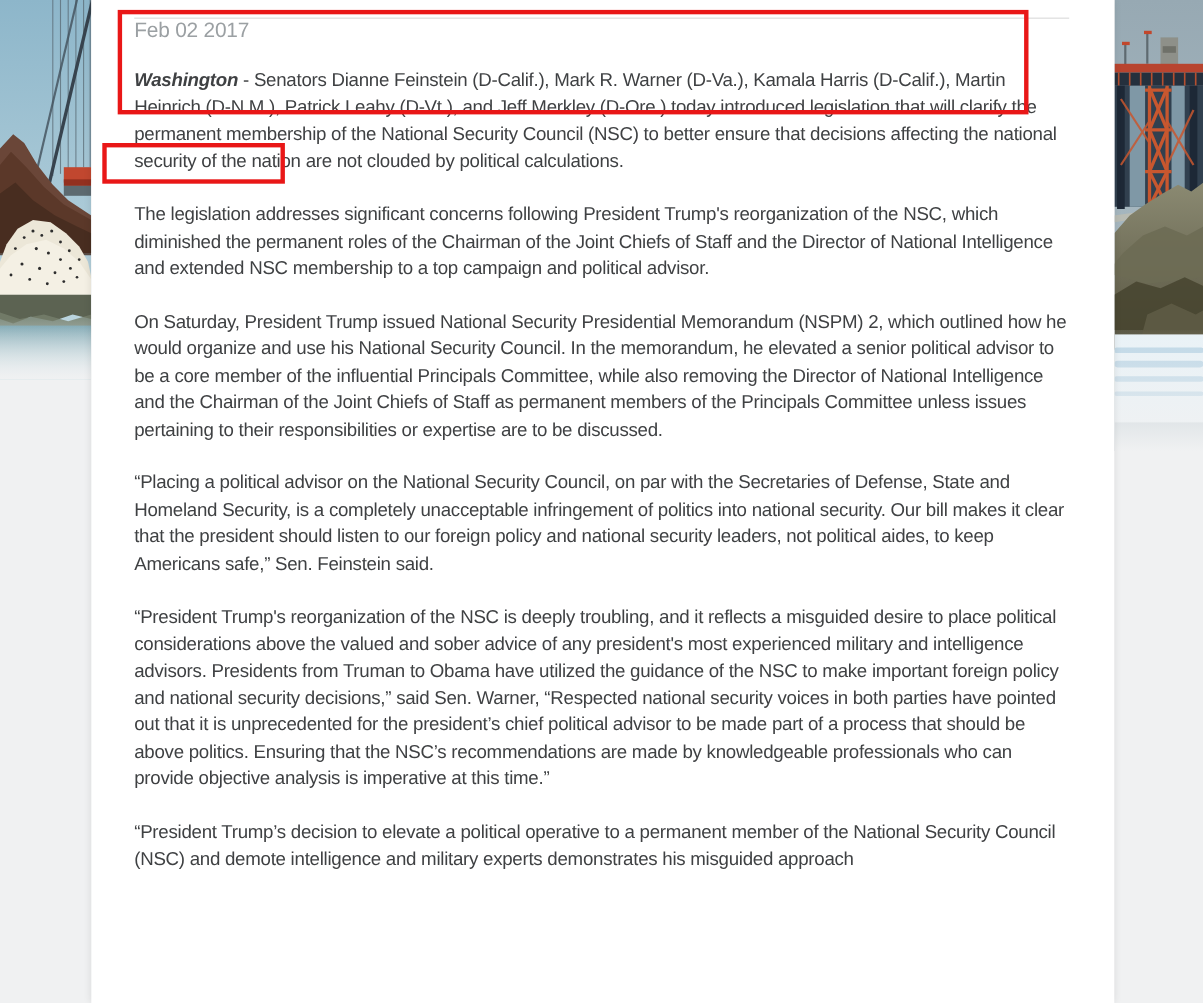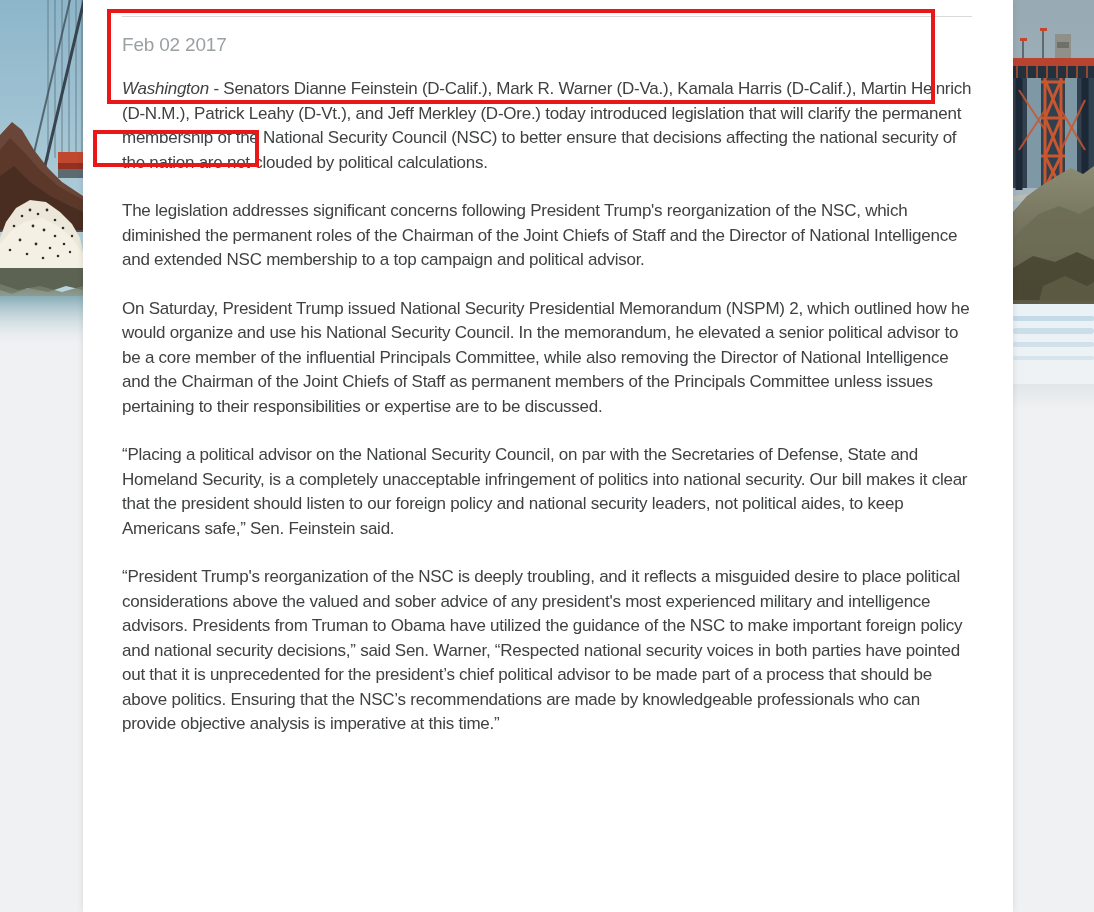--- a/index.html
+++ b/index.html
@@ -36,36 +36,36 @@
     font-weight:700;
     letter-spacing:-0.4px;
     color:var(--title-color);
   }
   .divider{
     margin-top:16px;
     width:850px;height:1px;
     background:var(--divider-color);
   }
   .date{
-    margin-top:17px;
+    margin-top:1px;
     font-size:19px;
     line-height:22px;
     color:var(--date-color);
     letter-spacing:-0.2px;
   }
   .article-body{margin-top:21px;max-width:850px;}
   .article-body p{
     margin:0 0 24px 0;
     font-size:17px;
     line-height:24.5px;
     letter-spacing:-0.25px;
     color:var(--body-color);
   }
   .article-body .seg-bold{font-weight:400;}
-  .article-body .seg-italic{font-style:italic;}
+  .article-body .seg-italic{font-style:italic;font-weight:bold;}
   .annotation-box{
     position:absolute;
     border:4px solid var(--ann-color);
     pointer-events:none;
     background:transparent;
   }
   #ann-title{left:107px;top:9px;width:828px;height:95px;}
   #ann-date{left:93px;top:130px;width:166px;height:37px;}
 </style>
 </head>
@@ -228,17 +228,18 @@
 
 <main class="content">
   <div class="divider"></div>
   <div class="date">Feb 02 2017</div>
   <div class="article-body" id="article-body">
       <p><span class="seg-italic">Washington</span><span class="seg-normal"> - Senators Dianne Feinstein (D-Calif.), Mark R. Warner (D-Va.), Kamala Harris (D-Calif.), Martin Heinrich (D-N.M.), Patrick Leahy (D-Vt.), and Jeff Merkley (D-Ore.) today introduced legislation that will clarify the permanent membership of the National Security Council (NSC) to better ensure that decisions affecting the national security of the nation are not clouded by political calculations.</span></p>
       <p><span class="seg-normal">The legislation addresses significant concerns following President Trump's reorganization of the NSC, which diminished the permanent roles of the Chairman of the Joint Chiefs of Staff and the Director of National Intelligence and extended NSC membership to a top campaign and political advisor.</span></p>
       <p><span class="seg-normal">On Saturday, President Trump issued National Security Presidential Memorandum (NSPM) 2, which outlined how he would organize and use his National Security Council. In the memorandum, he elevated a senior political advisor to be a core member of the influential Principals Committee, while also removing the Director of National Intelligence and the Chairman of the Joint Chiefs of Staff as permanent members of the Principals Committee unless issues pertaining to their responsibilities or expertise are to be discussed.</span></p>
       <p><span class="seg-bold">“Placing a political advisor on the National Security Council, on par with the Secretaries of Defense, State and Homeland Security, is a completely unacceptable infringement of politics into national security. Our bill makes it clear that the president should listen to our foreign policy and national security leaders, not political aides, to keep Americans safe,”</span><span class="seg-normal"> Sen. Feinstein said.</span></p>
       <p><span class="seg-bold">“President Trump's reorganization of the NSC is deeply troubling, and it reflects a misguided desire to place political considerations above the valued and sober advice of any president's most experienced military and intelligence advisors. Presidents from Truman to Obama have utilized the guidance of the NSC to make important foreign policy and national security decisions,”</span><span class="seg-normal"> said Sen. Warner, </span><span class="seg-bold">“Respected national security voices in both parties have pointed out that it is unprecedented for the president’s chief political advisor to be made part of a process that should be above politics. Ensuring that the NSC’s recommendations are made by knowledgeable professionals who can provide objective analysis is imperative at this time.”</span></p>
+      <p><span class="seg-bold">“President Trump’s decision to elevate a political operative to a permanent member of the National Security Council (NSC) and demote intelligence and military experts demonstrates his misguided approach</span></p>
     </div>
 </main>
 
 <div class="annotation-box" id="ann-title"></div>
 <div class="annotation-box" id="ann-date"></div>
 
 </body></html>

